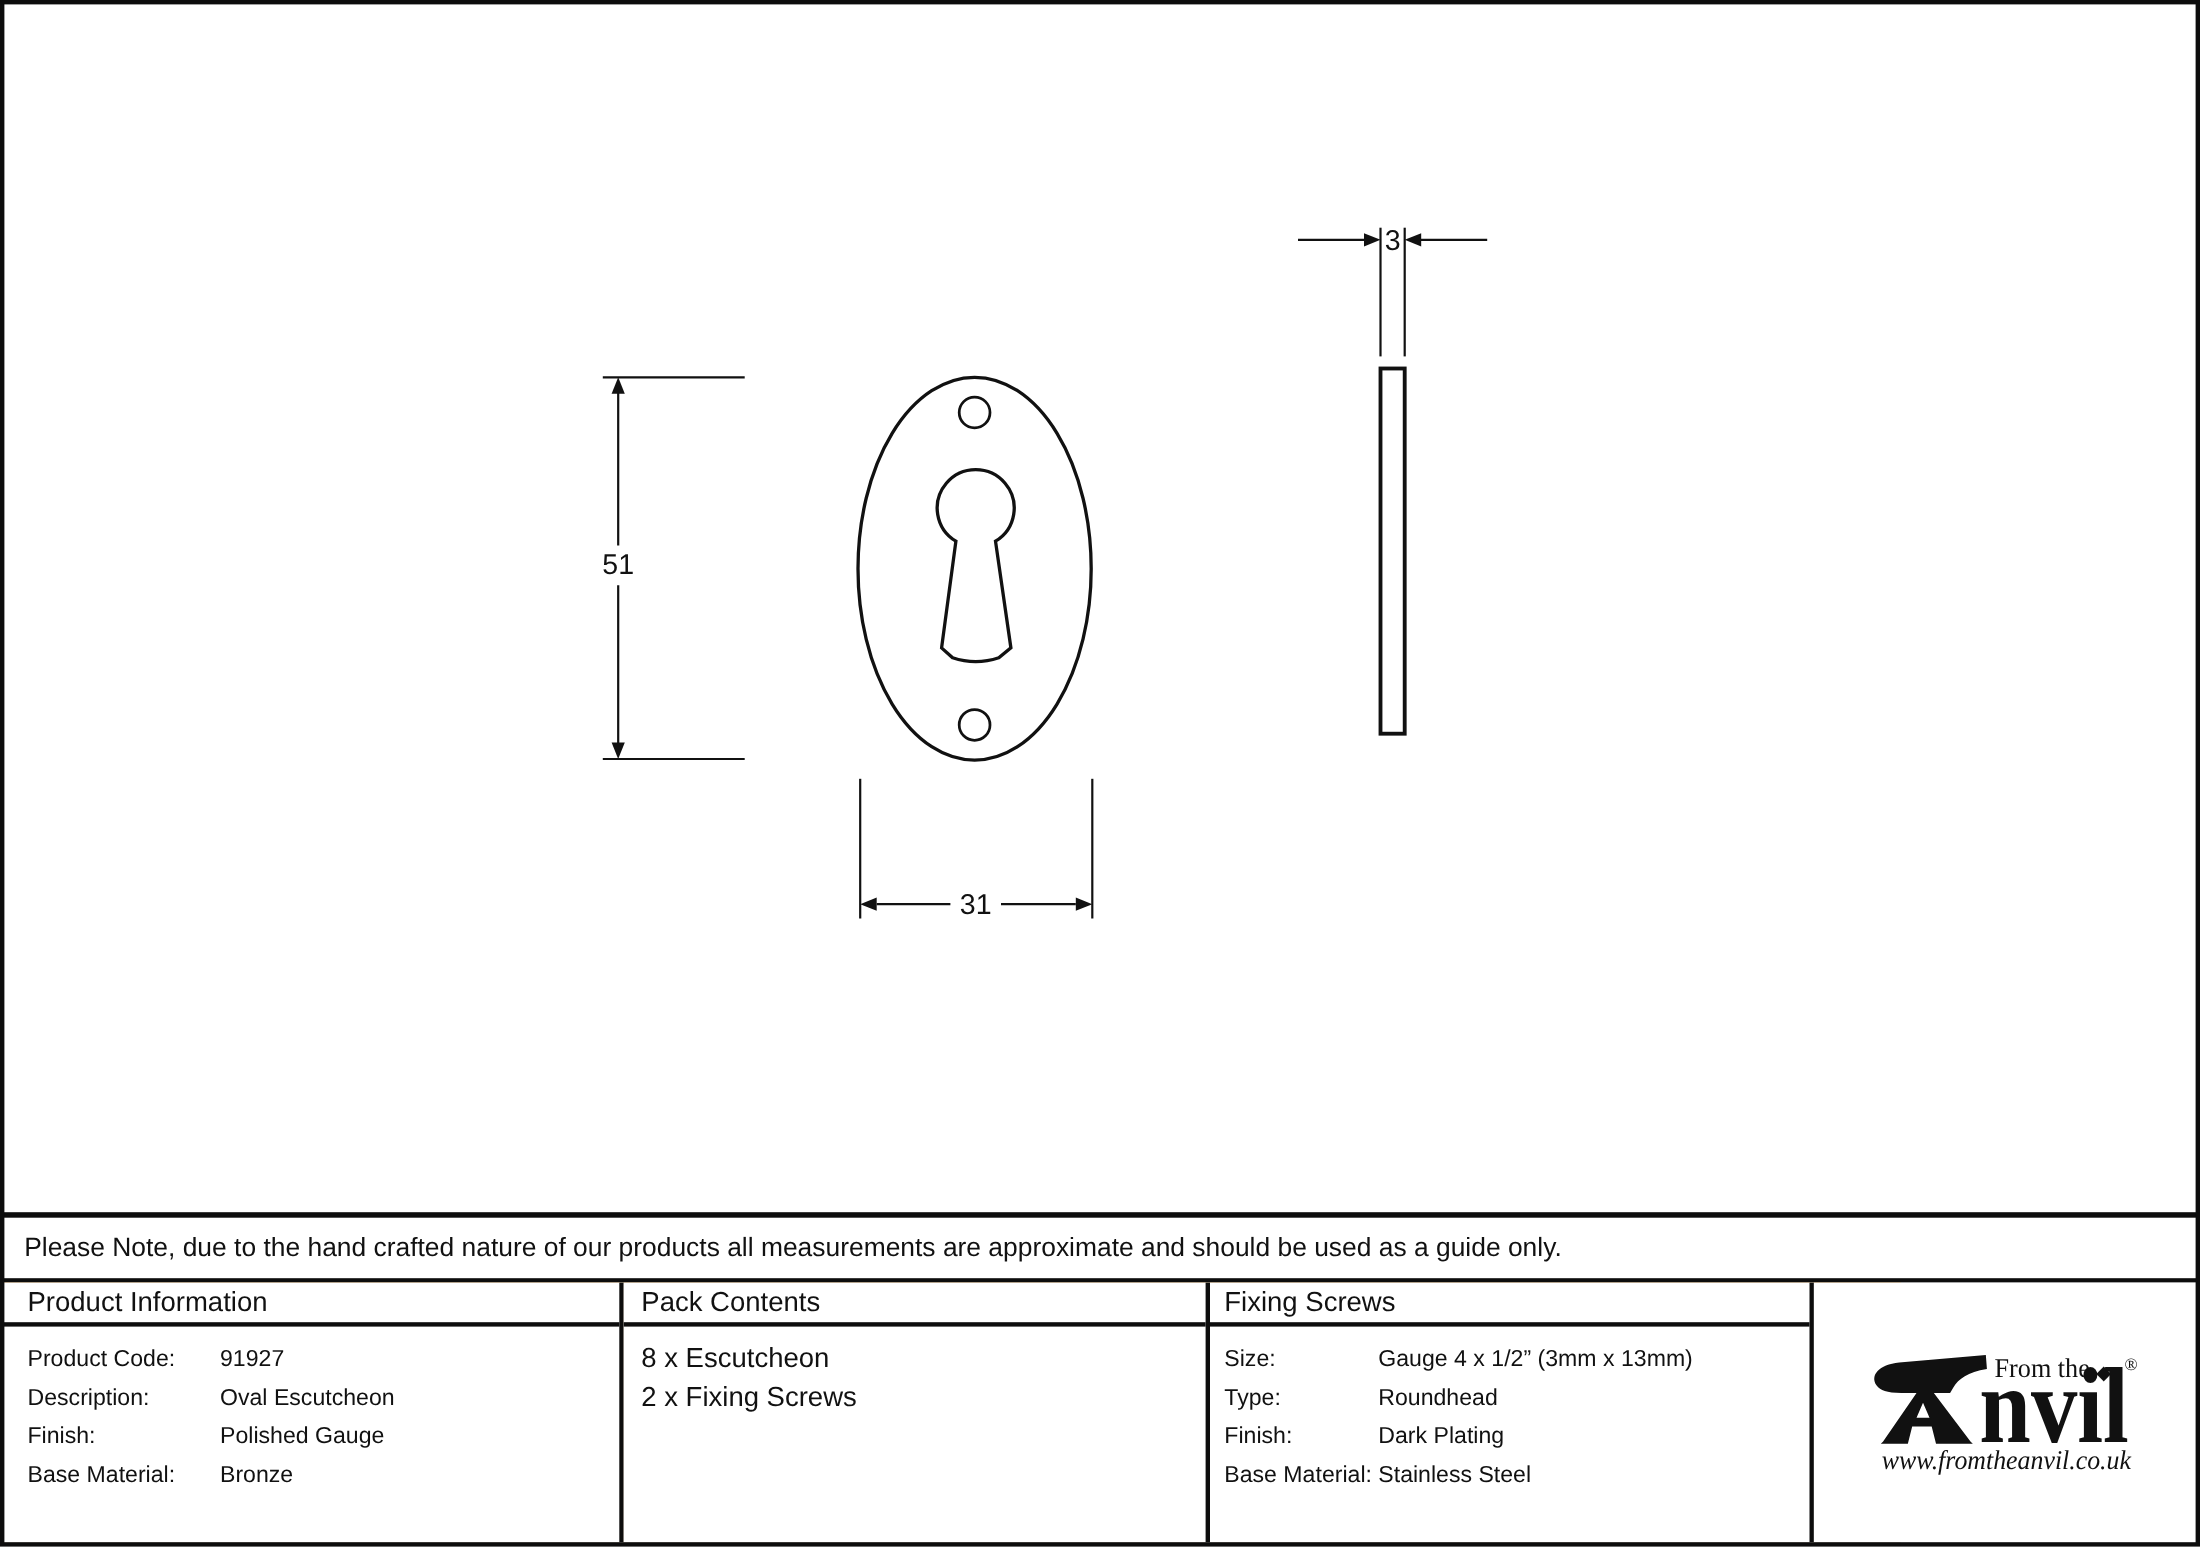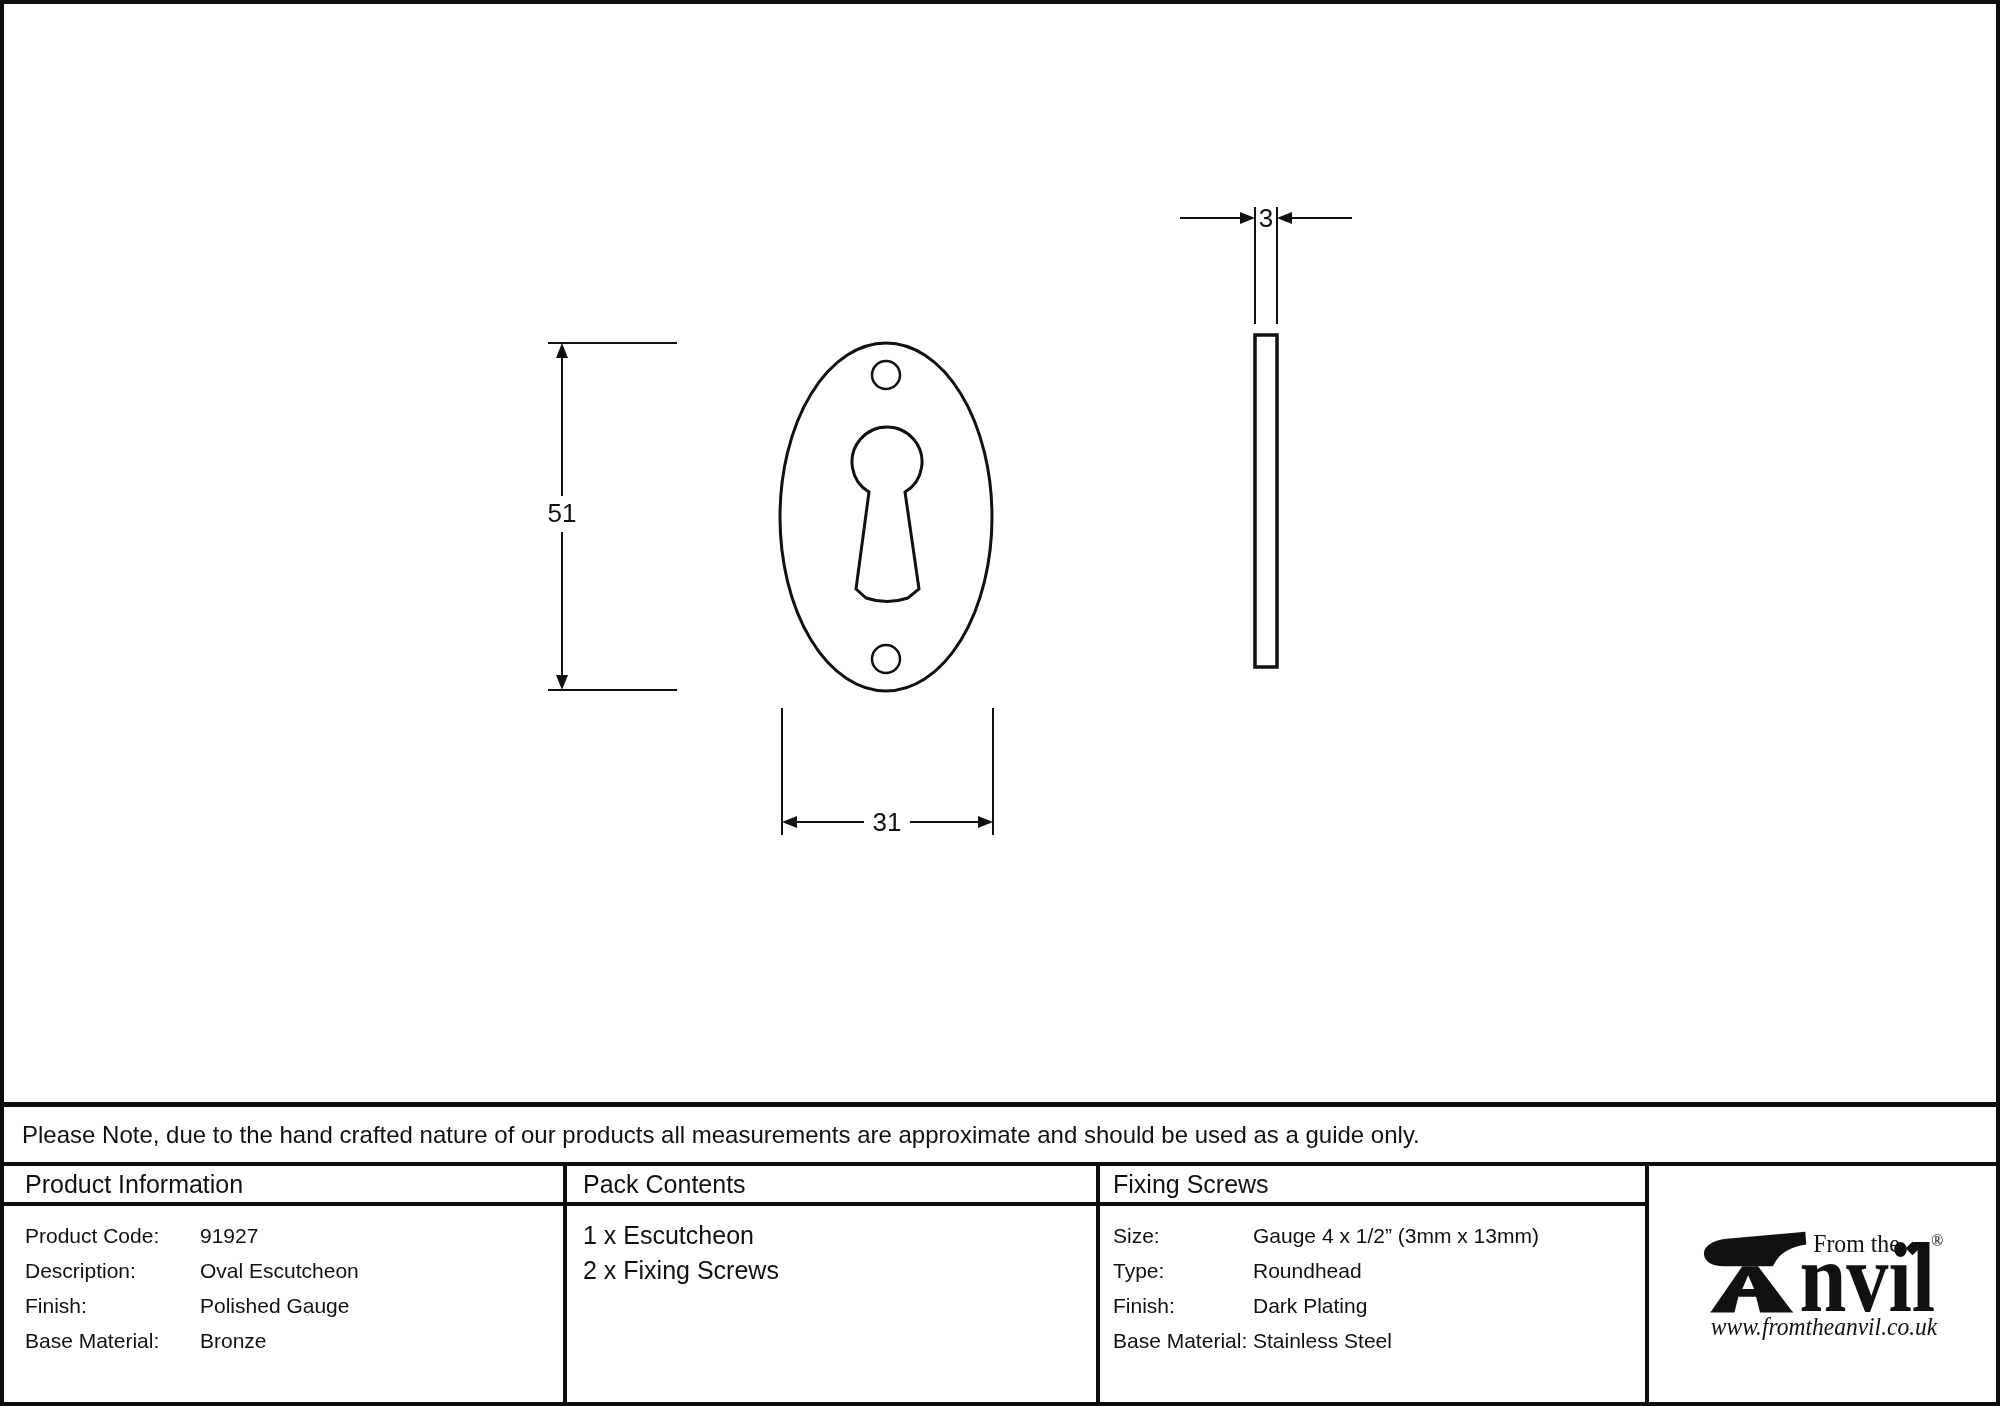--- a/index.html
+++ b/index.html
@@ -145,21 +145,21 @@
         <span class="spec-value">Bronze</span>
       </div>
     </div>
   </div>
 
   <div class="col col-pack">
     <div class="col-header">
       <span>Pack Contents</span>
     </div>
     <div class="col-body">
-      <div class="pack-item">1 x Escutcheon</div>
+      <div class="pack-item">8 x Escutcheon</div>
       <div class="pack-item">2 x Fixing Screws</div>
     </div>
   </div>
 
   <div class="col col-fixing">
     <div class="col-header">
       <span>Fixing Screws</span>
     </div>
     <div class="col-body">
       <div class="spec-row">

